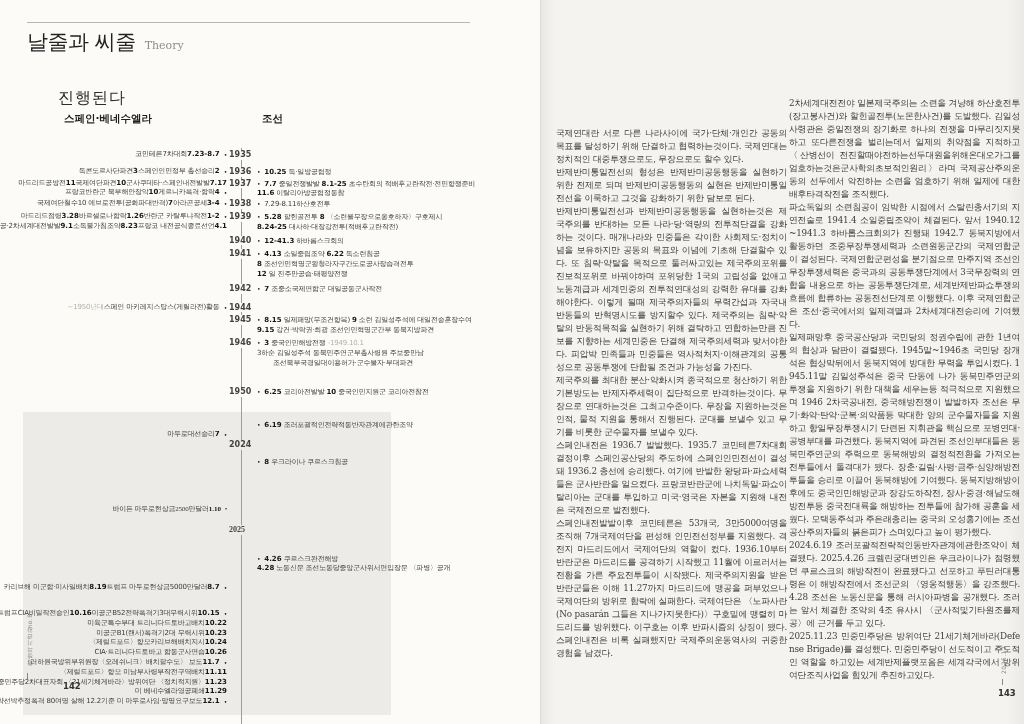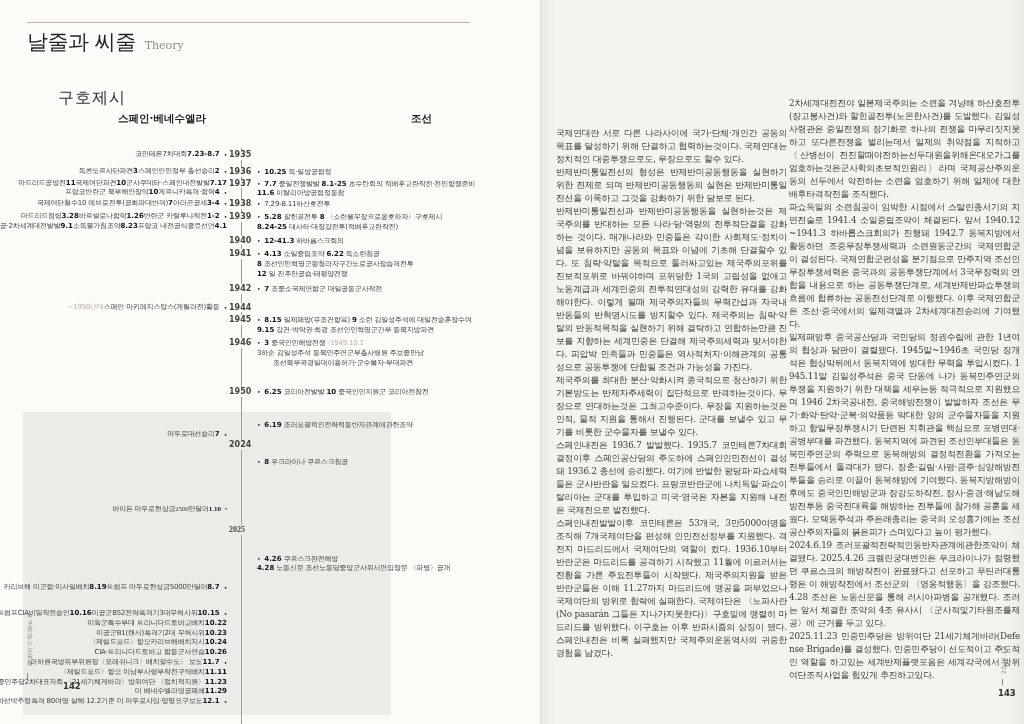--- a/index.html
+++ b/index.html
@@ -22,22 +22,22 @@
   .masthead .t{font-size:21px;color:#222;letter-spacing:-0.5px;}
   .masthead .s{font-size:11px;color:#8f8d89;margin-left:9px;}
   .section-title{
     position:absolute;left:58px;top:88px;
     font-family:"DejaVu Serif","Liberation Serif",serif;
     font-size:16px;color:#2e2d2b;letter-spacing:1px;
   }
   
   .timeline{position:absolute;left:27px;top:112px;width:400px;}
   .thead{position:relative;height:14px;margin-bottom:24px;font-size:10.5px;font-weight:bold;color:#1e1e1c;}
-  .thead .h-left{position:absolute;left:37px;width:196px;text-align:center;}
-  .thead .h-right{position:absolute;left:235px;width:170px;text-align:right;}
+  .thead .h-left{position:absolute;left:37px;width:196px;}
+  .thead .h-right{position:absolute;left:235px;width:170px;text-align:left;}
   .axis-line{position:absolute;left:214px;top:36px;height:650px;width:1px;background:#a09d98;z-index:1;}
   .trow{display:flex;position:relative;z-index:2;font-size:7px;line-height:9.8px;letter-spacing:-0.2px;color:#3c3b39;}
   .tl{width:200px;flex:none;}
   .tl .tline{display:flex;justify-content:flex-end;white-space:nowrap;}
   .tax{width:30px;flex:none;}
   .tax .yr{
     display:inline-block;font-size:8px;font-weight:bold;color:#45443f;
     background:#fcfbf8;padding:0 2px;letter-spacing:0;
   }
   .modern .tax .yr{background:#ecebe7;margin-top:20px;}
@@ -77,21 +77,21 @@
   #dash-right{left:1002px;top:679px;}
 </style>
 </head>
 <body>
 
 <div class="page-left">
   <div class="header-rule"></div>
   <div class="masthead">
     <span class="t">날줄과 씨줄</span><span class="s">Theory</span>
   </div>
-  <div class="section-title">구호제시</div>
+  <div class="section-title">진행된다</div>
 
   <div class="timeline">
     <div class="thead">
       <div class="h-left">스페인·베네수엘라</div>
       <div class="h-right">조선</div>
     </div>
     <div class="axis-line"></div>
     <div id="early-rows">
         <div class="trow" style="margin-top: 13px;">
           <div class="tl">

